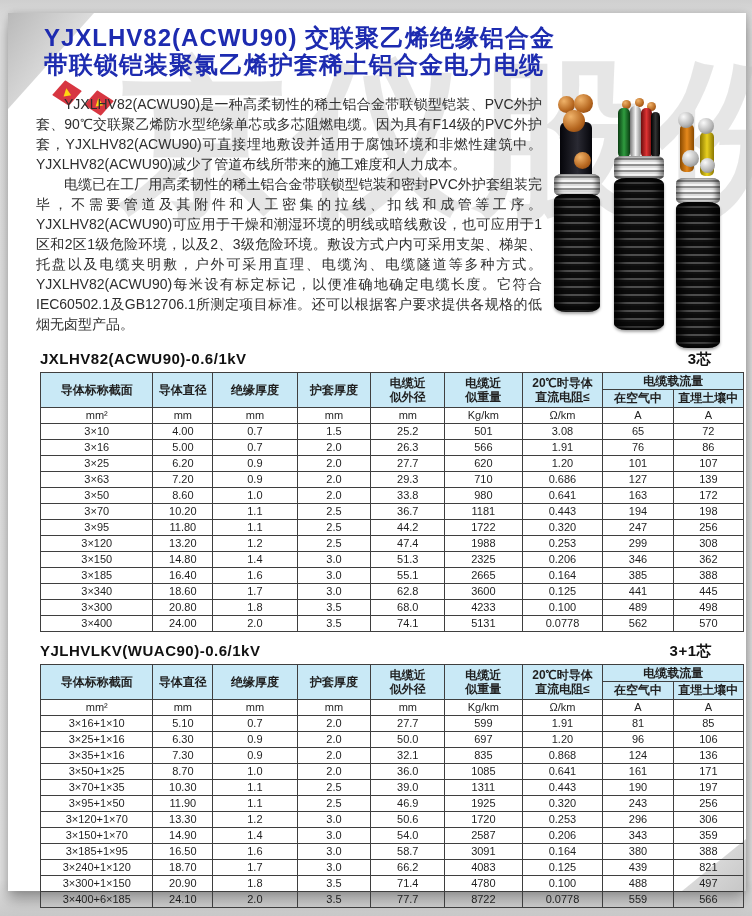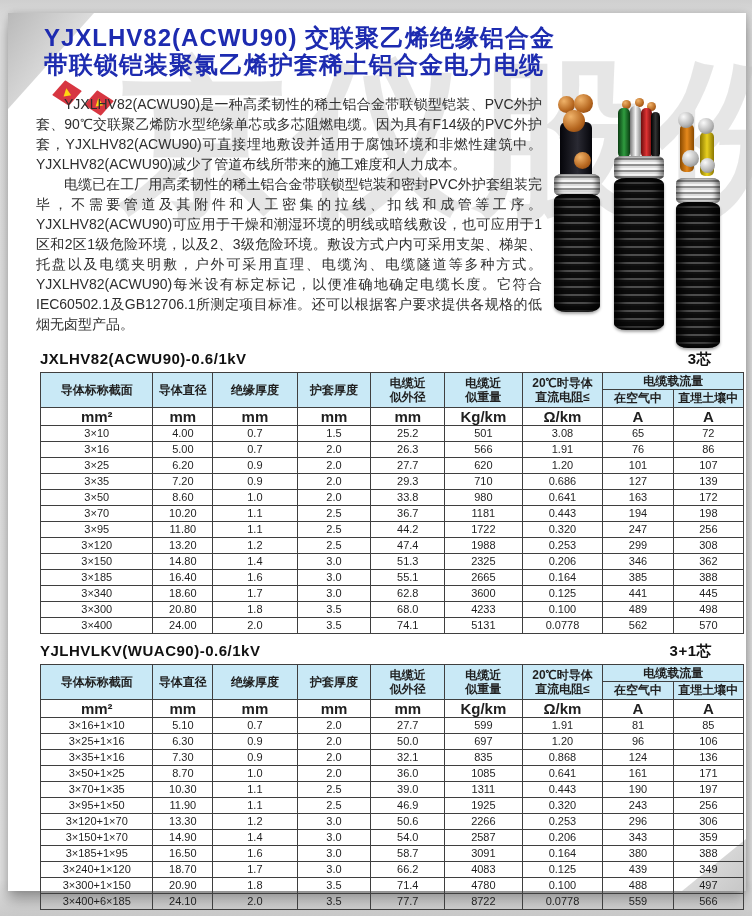--- a/index.html
+++ b/index.html
@@ -42,21 +42,21 @@
   .alu{background:radial-gradient(circle at 35% 30%,#fafafa,#b9b9b9 55%,#6f6f6f);}
   .ins{position:absolute;border-radius:5px;}
   .jacket{position:absolute;background:linear-gradient(90deg,#05050a,#2a2a33 55%,#05050a);border-radius:6px;}
   
   .tcap{position:absolute;width:672px;left:40px;display:flex;justify-content:space-between;
         font-weight:bold;font-size:15px;color:#111;letter-spacing:.5px;gap:8px;}
   table{position:absolute;left:40px;width:704px;border-collapse:collapse;table-layout:fixed;}
   th,td{border:1px solid #3f3f3f;text-align:center;padding:0;color:#1f1f1f;}
   thead .hd th{background:#c9e9f6;font-size:12px;font-weight:600;line-height:1.2;
                white-space:pre-line;padding:1px 0;}
-  thead .units th{background:#fff;font-weight:700;font-size:15px;height:15px;}
+  thead .units th{background:#fff;font-weight:400;font-size:11px;height:15px;}
   tbody td{font-size:11px;height:15px;}
   col.c1{width:16%}col.c2{width:8.5%}col.c3{width:12%}col.c4{width:10.5%}col.c5{width:10.5%}
   col.c6{width:11%}col.c7{width:11.5%}col.c8{width:10%}col.c9{width:10%}
   .cap1{top:350px}.cap2{top:642px}
   #table1{top:372px}#table2{top:664px}
 </style>
 </head>
 <body>
 
 <div class="screen">
@@ -196,21 +196,21 @@
             <td>6.20</td>
             <td>0.9</td>
             <td>2.0</td>
             <td>27.7</td>
             <td>620</td>
             <td>1.20</td>
             <td>101</td>
             <td>107</td>
           </tr>
           <tr>
-            <td>3×35</td>
+            <td>3×63</td>
             <td>7.20</td>
             <td>0.9</td>
             <td>2.0</td>
             <td>29.3</td>
             <td>710</td>
             <td>0.686</td>
             <td>127</td>
             <td>139</td>
           </tr>
           <tr>
@@ -427,21 +427,21 @@
             <td>0.320</td>
             <td>243</td>
             <td>256</td>
           </tr>
           <tr>
             <td>3×120+1×70</td>
             <td>13.30</td>
             <td>1.2</td>
             <td>3.0</td>
             <td>50.6</td>
-            <td>2266</td>
+            <td>1720</td>
             <td>0.253</td>
             <td>296</td>
             <td>306</td>
           </tr>
           <tr>
             <td>3×150+1×70</td>
             <td>14.90</td>
             <td>1.4</td>
             <td>3.0</td>
             <td>54.0</td>
@@ -463,21 +463,21 @@
           </tr>
           <tr>
             <td>3×240+1×120</td>
             <td>18.70</td>
             <td>1.7</td>
             <td>3.0</td>
             <td>66.2</td>
             <td>4083</td>
             <td>0.125</td>
             <td>439</td>
-            <td>349</td>
+            <td>821</td>
           </tr>
           <tr>
             <td>3×300+1×150</td>
             <td>20.90</td>
             <td>1.8</td>
             <td>3.5</td>
             <td>71.4</td>
             <td>4780</td>
             <td>0.100</td>
             <td>488</td>

